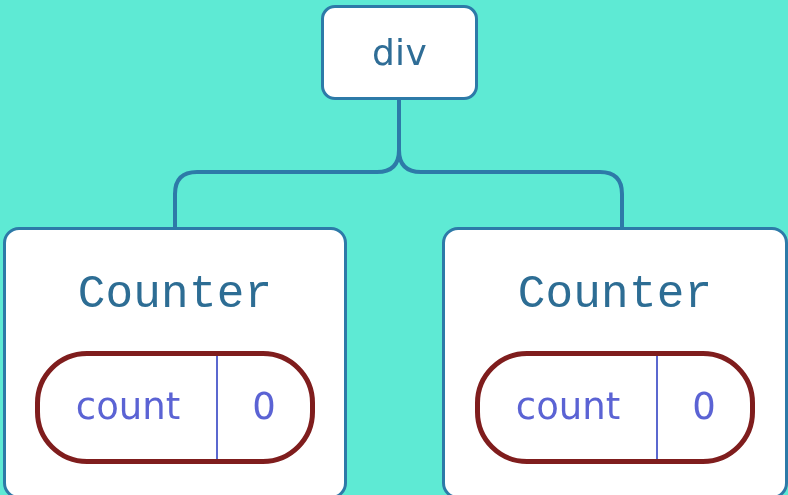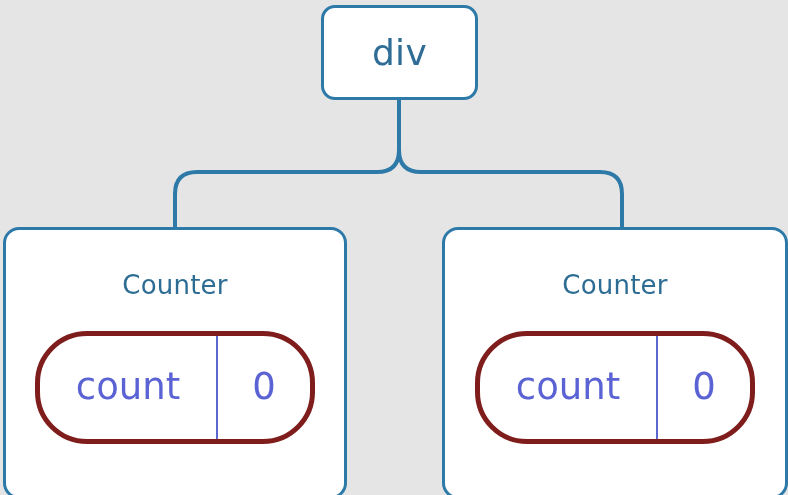--- a/index.html
+++ b/index.html
@@ -10,21 +10,21 @@
     width: 788px;
     height: 495px;
     overflow: hidden;
     font-family: "DejaVu Sans", "Liberation Sans", sans-serif;
     background: #4c6a76;
   }
   #stage {
     position: relative;
     width: 788px;
     height: 495px;
-    background: #e5e5e5;
+    background: #5eead4;
     text-align: right;
   }
 
   
   #connectors {
     position: absolute;
     left: 0;
     top: 0;
     width: 788px;
     height: 495px;
@@ -62,24 +62,25 @@
   .node-component {
     top: 227px;
     height: 272px;
     border-radius: 16px;
     padding-top: 42px;
   }
   .node-left  { left: 3px;   width: 344px; }
   .node-right { left: 442px; width: 346px; }
 
   .node-component .node-title {
-    font-size: 26px;
+    font-size: 46px;
     line-height: 1;
     color: #2d6d94;
     letter-spacing: 0.2px;
+    font-family: Liberation Mono, monospace;
   }
 
   
   .state-pill {
     margin-top: 33px;
     display: flex;
     align-items: stretch;
     height: 103px;
     border: 5px solid #7f1d1d;
     border-radius: 52px;

